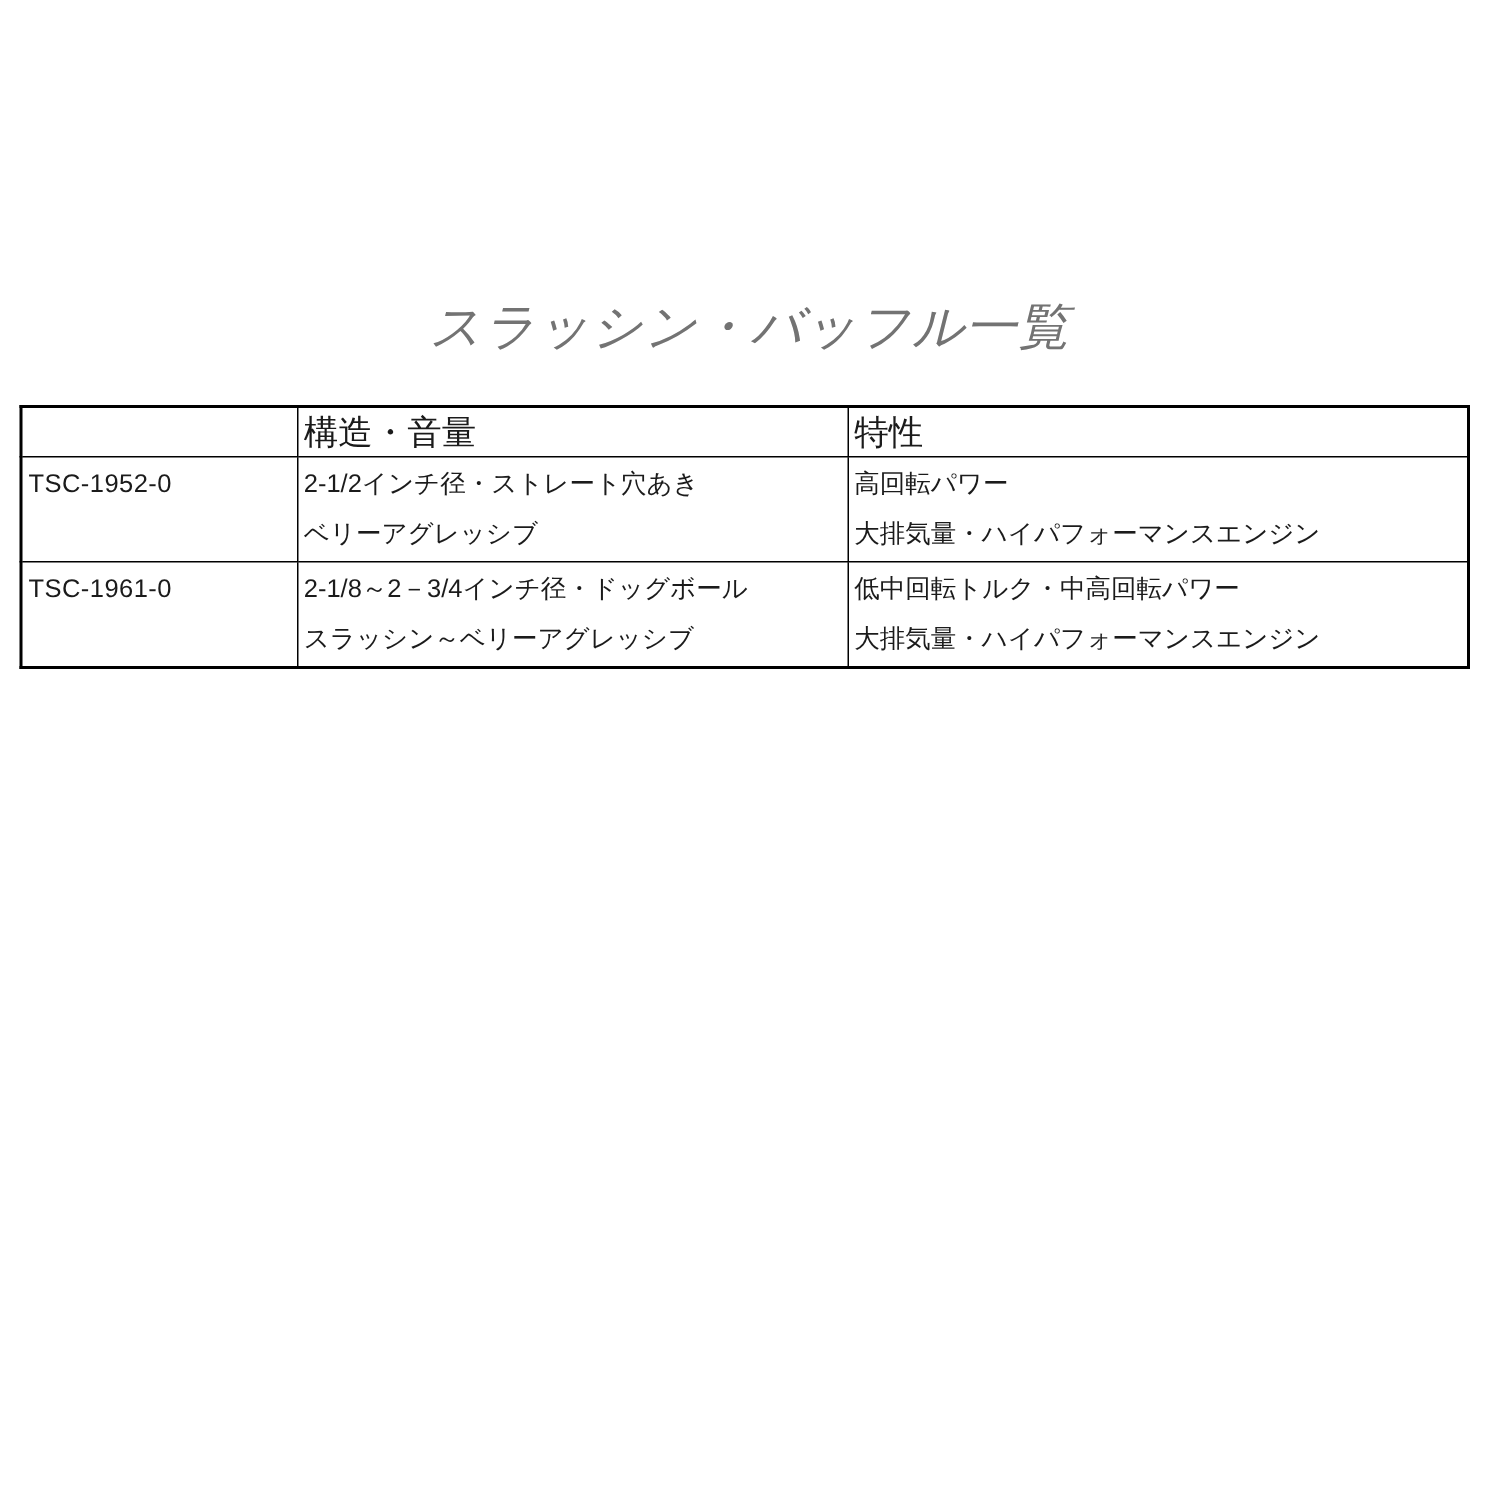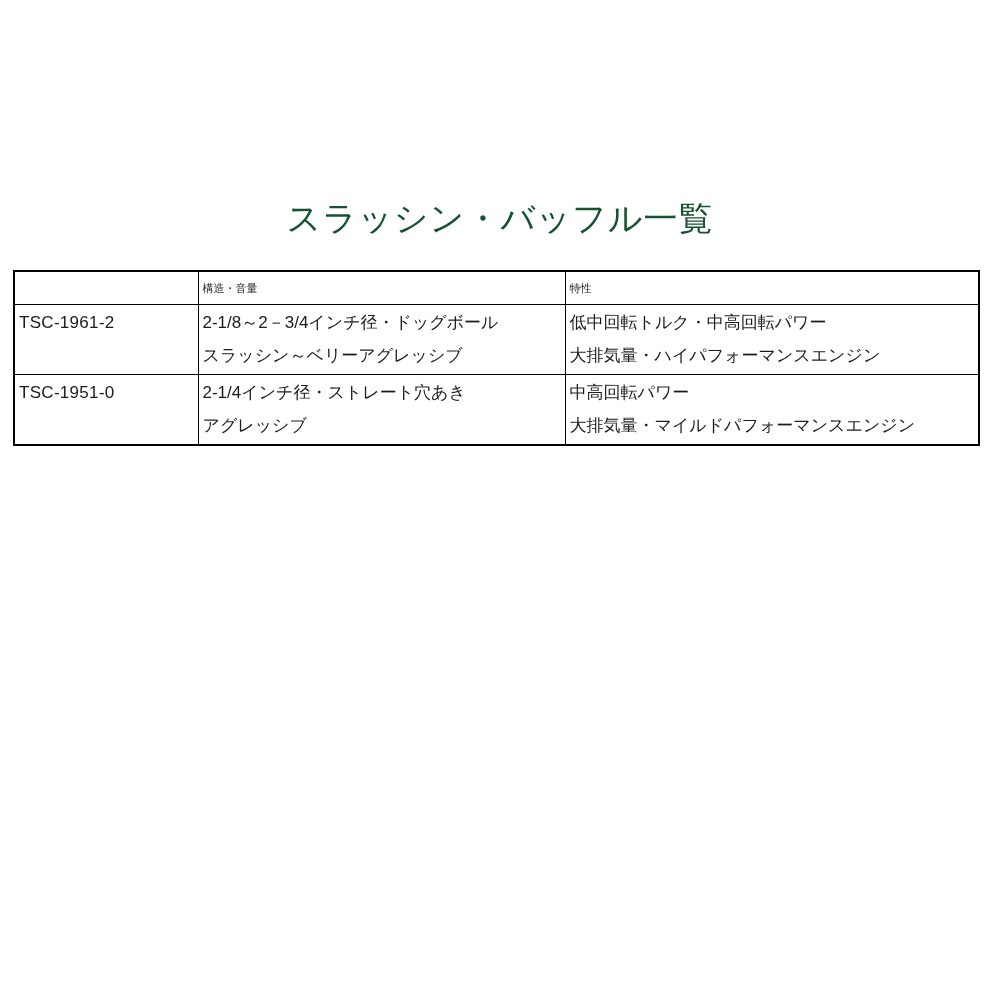--- a/index.html
+++ b/index.html
@@ -18,37 +18,38 @@
     overflow: hidden;
   }
   .page-title {
     margin: 0;
     padding-top: 196px;
     text-align: center;
     font-size: 34px;
     font-weight: 400;
     letter-spacing: 1px;
     line-height: 44px;
-    color: #14532d;
+    color: #737373;
+    font-style: italic;
   }
   table.baffle-table {
     border-collapse: collapse;
     table-layout: fixed;
     margin: 30px 0 0 13px;
     width: 965px;
     border: 2px solid #000000;
   }
   col.col-model { width: 184px; }
   col.col-structure { width: 367px; }
   col.col-traits { width: 414px; }
   .baffle-table th {
     border: 1px solid #000000;
     height: 32px;
     font-weight: 400;
-    font-size: 11px;
+    font-size: 23px;
     text-align: left;
     vertical-align: middle;
     padding: 0 4px;
     color: #1b1b1b;
   }
   .baffle-table td {
     border: 1px solid #000000;
     height: 67px;
     vertical-align: top;
     padding: 1px 4px;
@@ -80,36 +81,36 @@
     </colgroup>
     <thead>
       <tr>
         <th></th>
         <th>構造・音量</th>
         <th>特性</th>
       </tr>
     </thead>
     <tbody id="table-body">
         <tr>
-          <td class="model-cell">TSC-1961-2</td>
+          <td class="model-cell">TSC-1952-0</td>
+          <td>
+            <div class="cell-line">2-1/2インチ径・ストレート穴あき</div>
+            <div class="cell-line">ベリーアグレッシブ</div>
+          </td>
+          <td>
+            <div class="cell-line">高回転パワー</div>
+            <div class="cell-line">大排気量・ハイパフォーマンスエンジン</div>
+          </td>
+        </tr>
+        <tr>
+          <td class="model-cell">TSC-1961-0</td>
           <td>
             <div class="cell-line">2-1/8～2－3/4インチ径・ドッグボール</div>
             <div class="cell-line">スラッシン～ベリーアグレッシブ</div>
           </td>
           <td>
             <div class="cell-line">低中回転トルク・中高回転パワー</div>
             <div class="cell-line">大排気量・ハイパフォーマンスエンジン</div>
           </td>
         </tr>
-        <tr>
-          <td class="model-cell">TSC-1951-0</td>
-          <td>
-            <div class="cell-line">2-1/4インチ径・ストレート穴あき</div>
-            <div class="cell-line">アグレッシブ</div>
-          </td>
-          <td>
-            <div class="cell-line">中高回転パワー</div>
-            <div class="cell-line">大排気量・マイルドパフォーマンスエンジン</div>
-          </td>
-        </tr>
       </tbody>
   </table>
 </div>
 
 </body></html>

